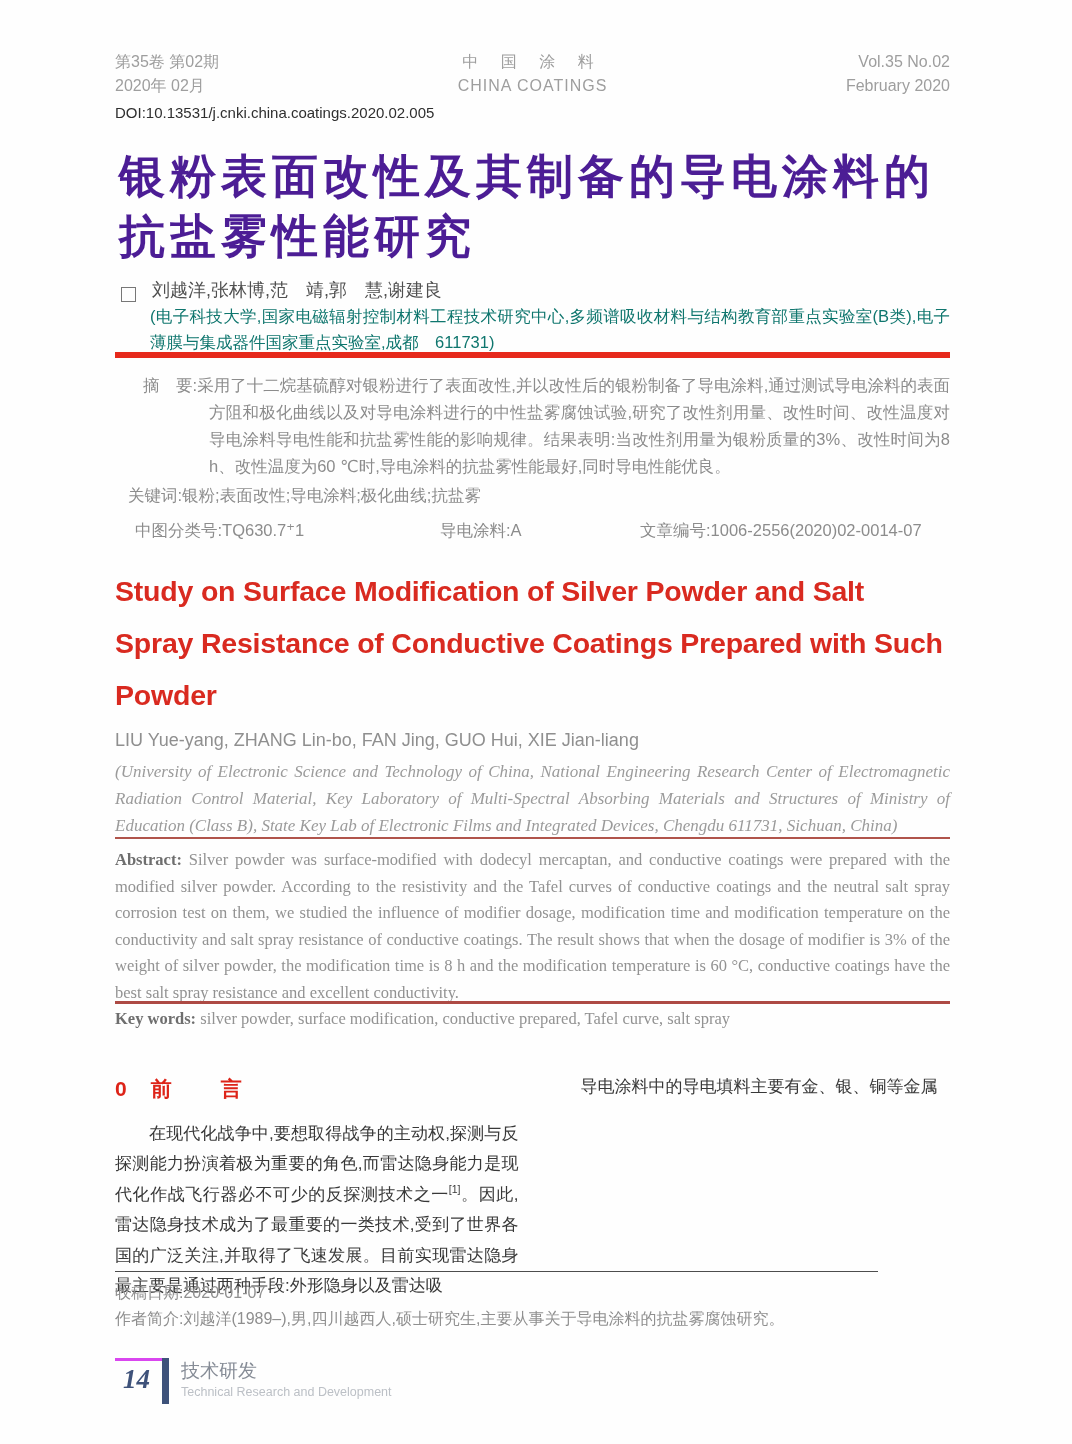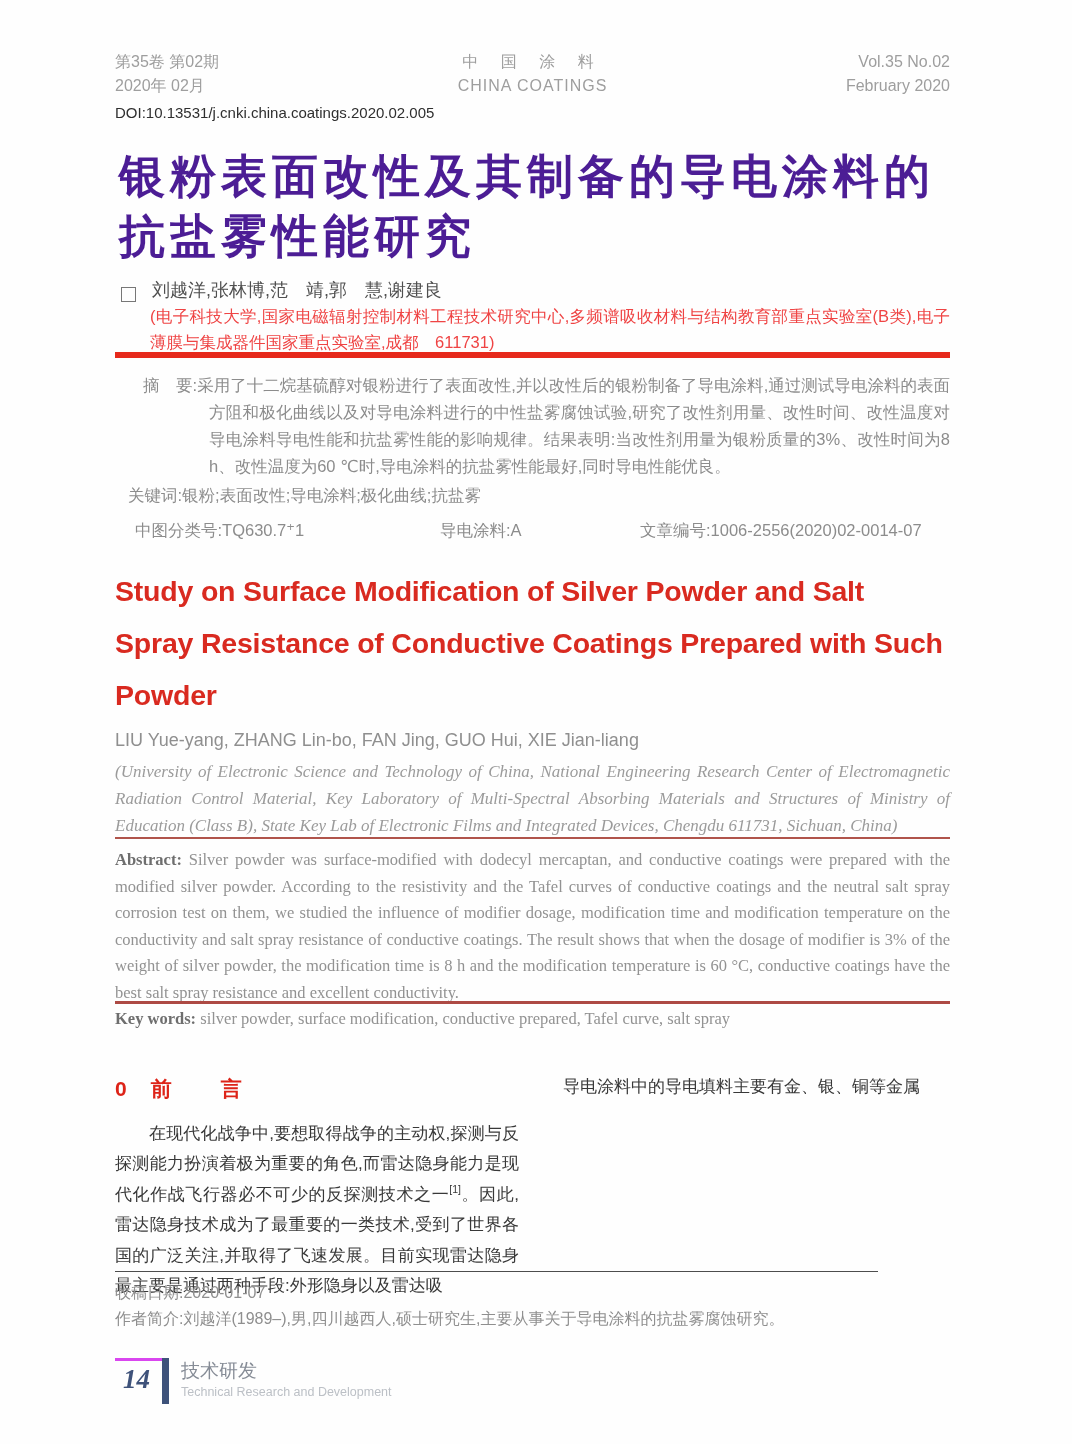--- a/index.html
+++ b/index.html
@@ -20,21 +20,21 @@
   .journal-zh{letter-spacing:9px;}
   .journal-en{letter-spacing:1px;}
   .doi{top:104px;color:#2f2f2f;font-size:15px;}
 
   
   .title-zh{top:142px;margin:4px;color:#4c1d95;font-size:46px;font-weight:900;line-height:60px;letter-spacing:5px;font-family:"Liberation Sans","DejaVu Sans",sans-serif;}
 
   
   .authors-row{top:278px;color:#4f4f4f;font-size:18px;display:flex;align-items:flex-end;}
   .author-marker{display:inline-block;width:13px;height:13px;border:1.5px solid #777;margin-right:16px;margin-left:6px;}
-  .affil-zh{top:303px;left:150px;width:800px;color:#ef4444;font-size:16.5px;line-height:26px;text-align:justify;}
+  .affil-zh{top:303px;left:150px;width:800px;color:#0f766e;font-size:16.5px;line-height:26px;text-align:justify;}
 
   .rule-thick{top:352px;height:6px;background:#e6291c;}
 
   
   .abstract-zh{top:372px;left:143px;width:807px;color:#8c8c8c;font-size:16.5px;line-height:27px;}
   .abs-p{margin:0;padding-left:66px;text-indent:-66px;text-align:justify;}
   .kw{margin:2px 0 0 -15px;}
   .class-row{margin-top:8px;margin-left:-8px;display:flex;}
   .class-row .c1{width:305px;}
   .class-row .c2{width:200px;}
@@ -46,21 +46,21 @@
   .affil-en{top:758px;color:#9b9b9b;font-size:17px;line-height:27px;font-style:italic;font-family:"Liberation Serif","DejaVu Serif",serif;text-align:justify;}
   .rule-thin{top:837px;height:2px;background:#b0544b;}
 
   
   .abstract-en{top:847px;color:#929292;font-size:16.5px;line-height:26.5px;font-family:"Liberation Serif","DejaVu Serif",serif;text-align:justify;}
   .bold-label{font-weight:bold;color:#6e6e6e;}
   .kw-en{margin-top:2px;text-align:left;}
   .rule-thin2{top:1001px;height:3px;background:#ad4a44;}
 
   
-  .body-cols{top:1072px;display:flex;gap:10px;}
+  .body-cols{top:1072px;display:flex;gap:28px;}
   .col{width:404px;font-size:17px;line-height:30.5px;text-align:justify;color:#383838;}
   .sec-heading{margin:2px 0 14px 0;color:#dd2318;font-size:21px;font-weight:bold;letter-spacing:2px;}
   .sec-heading .s-title{margin-left:22px;letter-spacing:14px;}
   .col p{margin:0;}
   .p-indent{text-indent:2em;}
   sup.ref{font-size:10.5px;vertical-align:super;line-height:0;}
 
   
   .fn-divider{top:1271px;width:763px;height:1px;background:#4d4d4d;}
   .footnotes{top:1280px;color:#8f8f8f;font-size:16px;line-height:26px;}

